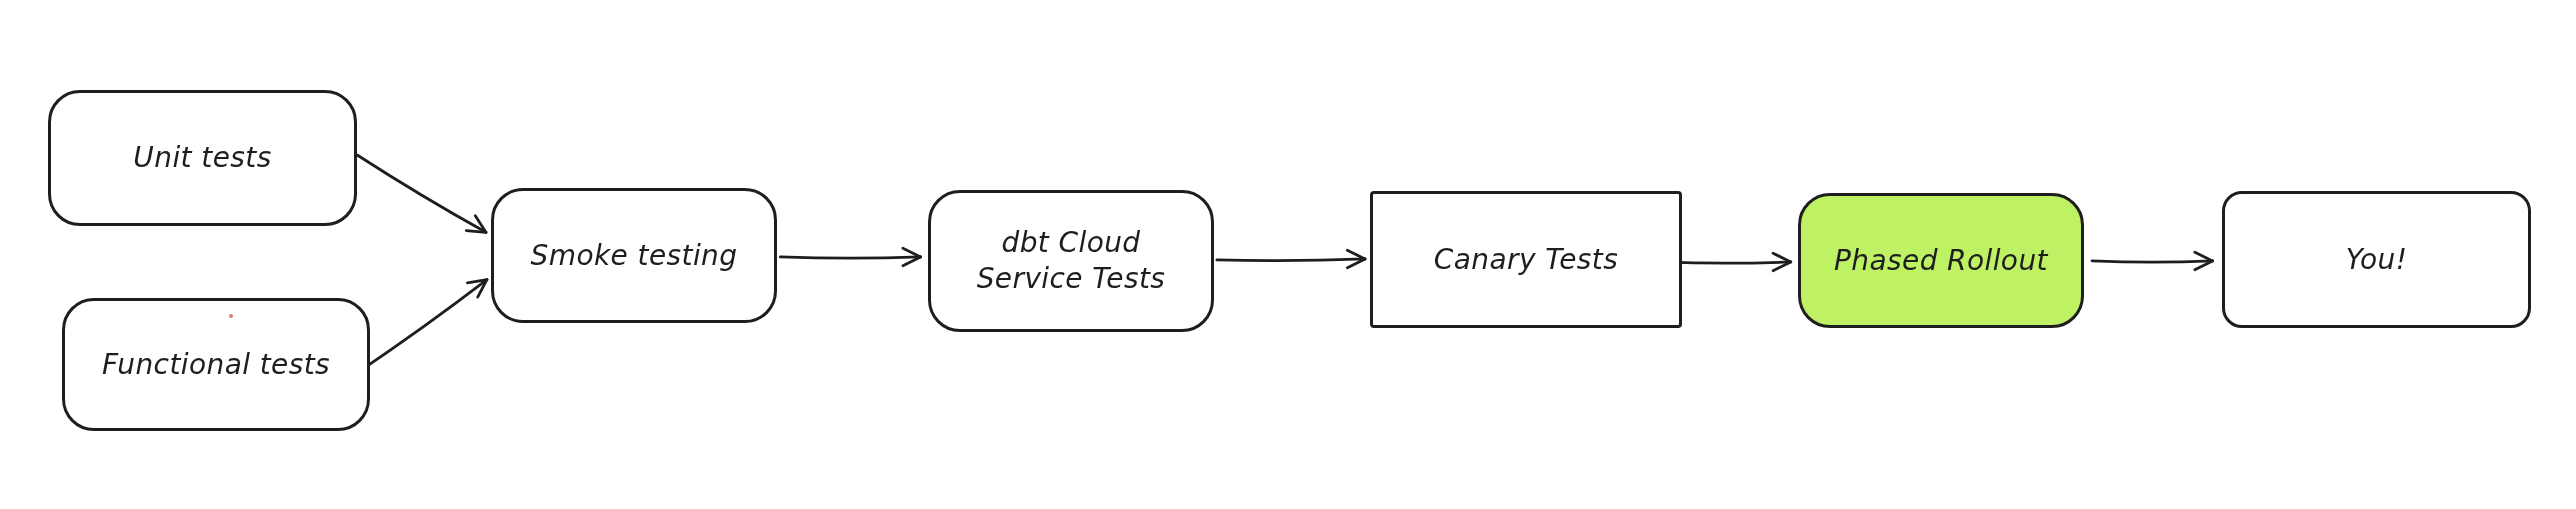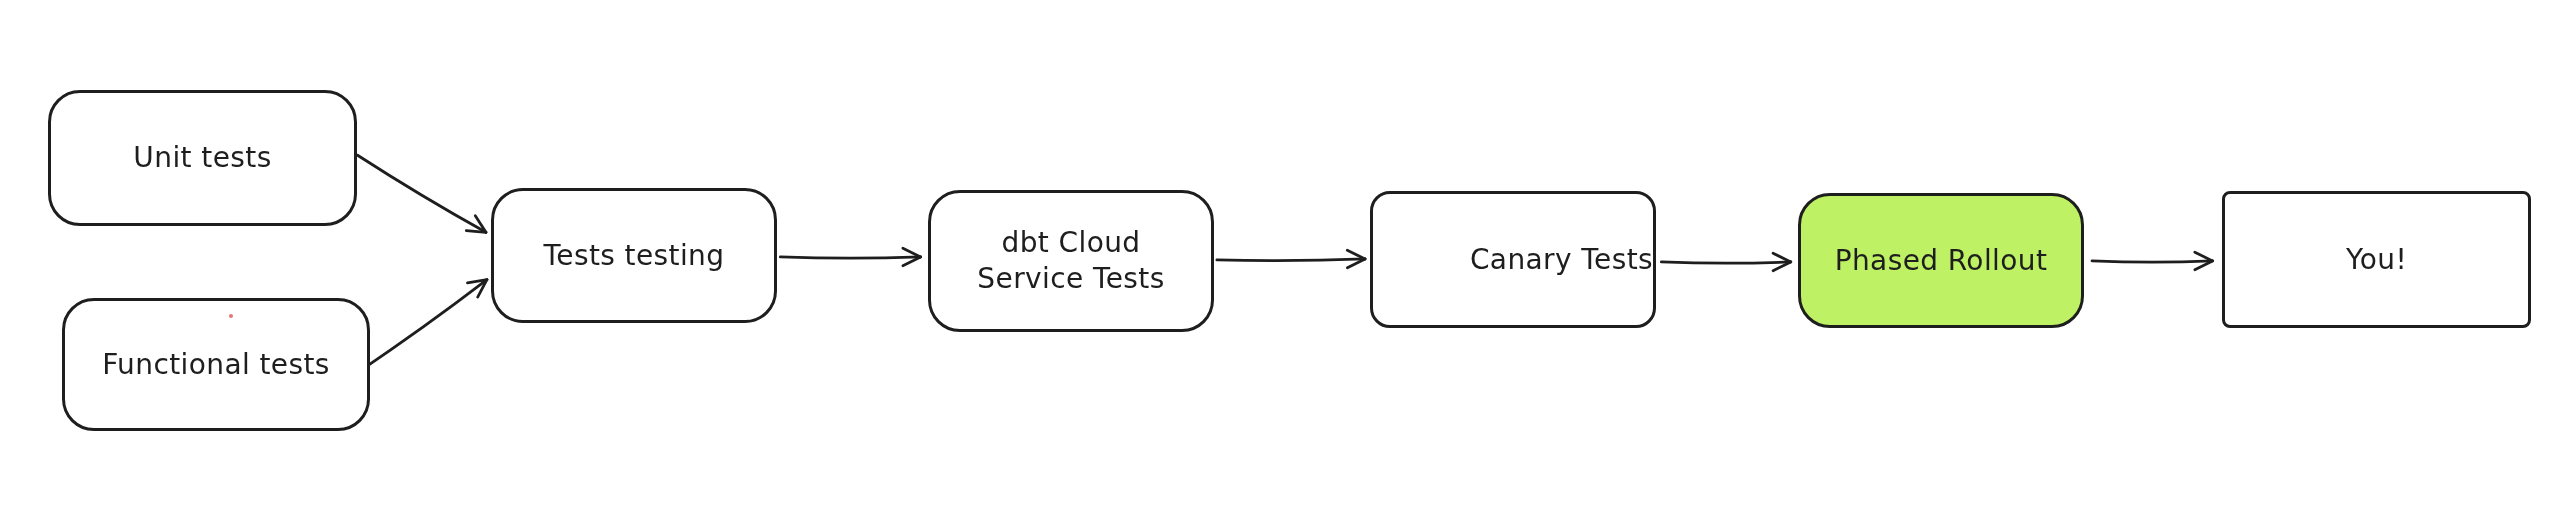--- a/index.html
+++ b/index.html
@@ -21,20 +21,21 @@
     align-items: center;
     justify-content: center;
   }
   .node-label {
     font-size: 28px;
     line-height: 36px;
     color: #1e1e1e;
     text-align: center;
     white-space: pre-line;
     letter-spacing: 0.4px;
+    font-style: italic;
   }
   svg.edges {
     position: absolute;
     left: 0; top: 0;
     width: 2576px;
     height: 510px;
     pointer-events: none;
   }
   .stray-dot {
     position: absolute;
@@ -81,33 +82,33 @@
       </g>
     </svg>
   <div id="nodes-layer">
       <div class="node" style="left: 48px; top: 90px; width: 309px; height: 136px; border-width: 3px; border-color: rgb(30, 30, 30); border-radius: 32px; background: rgb(255, 255, 255);">
         <span class="node-label" style="color: rgb(30, 30, 30); font-size: 28px;">Unit tests</span>
       </div>
       <div class="node" style="left: 62px; top: 298px; width: 308px; height: 133px; border-width: 3px; border-color: rgb(30, 30, 30); border-radius: 32px; background: rgb(255, 255, 255);">
         <span class="node-label" style="color: rgb(30, 30, 30); font-size: 28px;">Functional tests</span>
       </div>
       <div class="node" style="left: 491px; top: 188px; width: 286px; height: 135px; border-width: 3px; border-color: rgb(30, 30, 30); border-radius: 32px; background: rgb(255, 255, 255);">
-        <span class="node-label" style="color: rgb(30, 30, 30); font-size: 28px;">Tests testing</span>
+        <span class="node-label" style="color: rgb(30, 30, 30); font-size: 28px;">Smoke testing</span>
       </div>
       <div class="node" style="left: 928px; top: 190px; width: 286px; height: 142px; border-width: 3px; border-color: rgb(30, 30, 30); border-radius: 32px; background: rgb(255, 255, 255);">
         <span class="node-label" style="color: rgb(30, 30, 30); font-size: 28px;">dbt Cloud
 Service Tests</span>
       </div>
-      <div class="node" style="left: 1370px; top: 191px; width: 286px; height: 137px; border-width: 3px; border-color: rgb(30, 30, 30); border-radius: 20px; background: rgb(255, 255, 255); justify-content: flex-end;">
+      <div class="node" style="left: 1370px; top: 191px; width: 312px; height: 137px; border-width: 3px; border-color: rgb(30, 30, 30); border-radius: 4px; background: rgb(255, 255, 255);">
         <span class="node-label" style="color: rgb(30, 30, 30); font-size: 28px;">Canary Tests</span>
       </div>
       <div class="node" style="left: 1798px; top: 193px; width: 286px; height: 135px; border-width: 3px; border-color: rgb(30, 30, 30); border-radius: 32px; background: #bef264;">
         <span class="node-label" style="color: rgb(30, 30, 30); font-size: 28px;">Phased Rollout</span>
       </div>
-      <div class="node" style="left: 2222px; top: 191px; width: 309px; height: 137px; border-width: 3px; border-color: rgb(30, 30, 30); border-radius: 8px; background: rgb(255, 255, 255);">
+      <div class="node" style="left: 2222px; top: 191px; width: 309px; height: 137px; border-width: 3px; border-color: rgb(30, 30, 30); border-radius: 20px; background: rgb(255, 255, 255);">
         <span class="node-label" style="color: rgb(30, 30, 30); font-size: 28px;">You!</span>
       </div>
     </div>
   <div id="artifacts-layer">
       <div class="stray-dot" style="left: 229px; top: 314px; background: rgb(224, 82, 82);"></div>
     </div>
 </div>
 
 
 </body></html>

